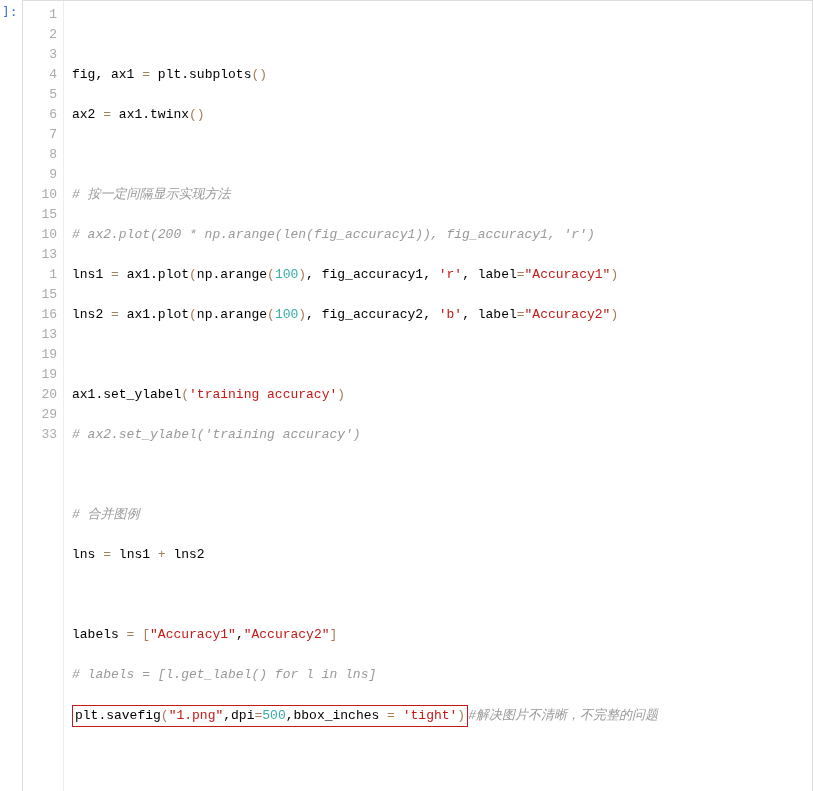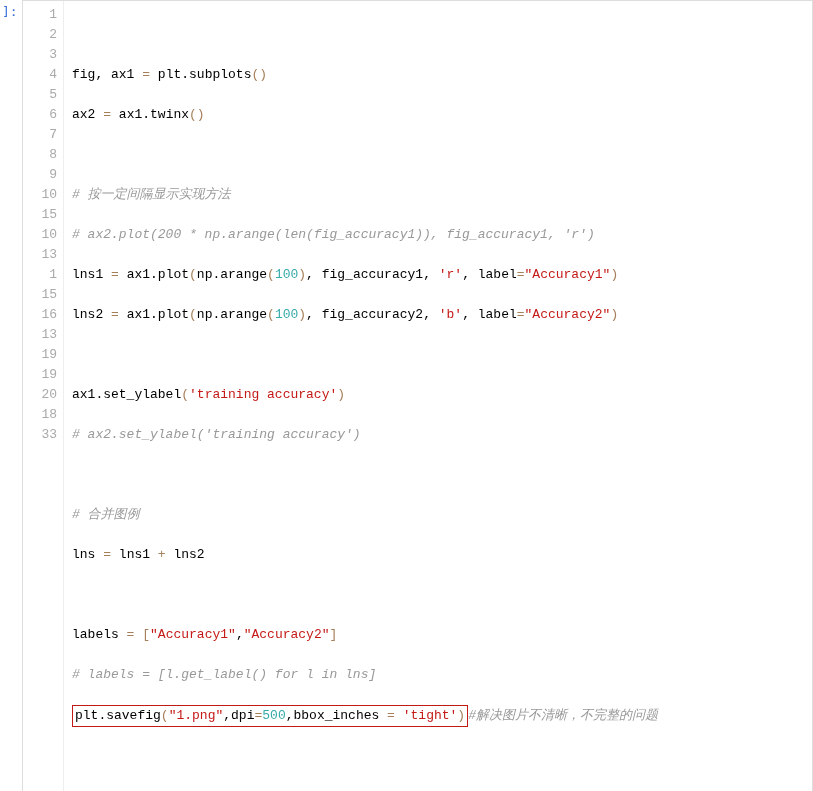--- a/index.html
+++ b/index.html
@@ -35,21 +35,21 @@
         <div class="ln">15</div>
         <div class="ln">10</div>
         <div class="ln">13</div>
         <div class="ln">1</div>
         <div class="ln">15</div>
         <div class="ln">16</div>
         <div class="ln">13</div>
         <div class="ln">19</div>
         <div class="ln">19</div>
         <div class="ln">20</div>
-        <div class="ln">18</div>
+        <div class="ln">29</div>
         <div class="ln">33</div>
   </div>
   <div class="code">
 <div class="ln"></div>
 <div class="ln">fig, ax1 <span class="op">=</span> plt.subplots<span class="op">()</span></div>
 <div class="ln">ax2 <span class="op">=</span> ax1.twinx<span class="op">()</span></div>
 <div class="ln"></div>
 <div class="ln"><span class="cmt"># 按一定间隔显示实现方法</span></div>
 <div class="ln"><span class="cmt"># ax2.plot(200 * np.arange(len(fig_accuracy1)), fig_accuracy1, 'r')</span></div>
 <div class="ln">lns1 <span class="op">=</span> ax1.plot<span class="op">(</span>np.arange<span class="op">(</span><span class="num">100</span><span class="op">)</span>, fig_accuracy1, <span class="str">'r'</span>, label<span class="op">=</span><span class="str">"Accuracy1"</span><span class="op">)</span></div>

